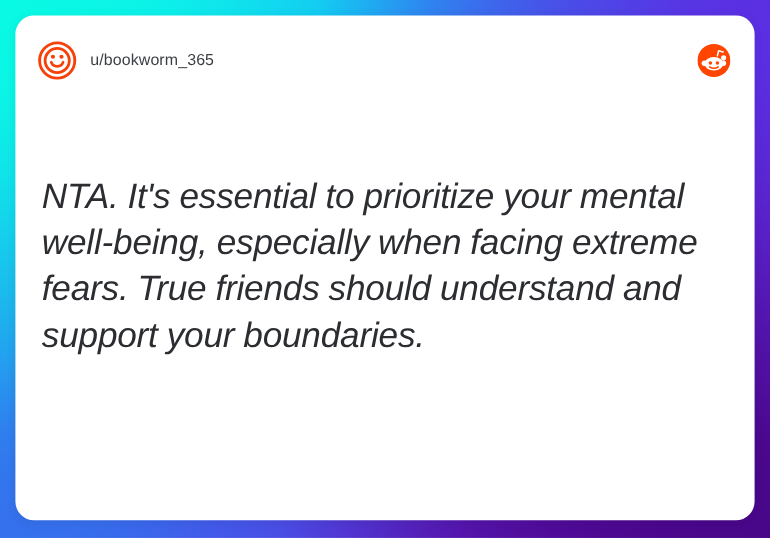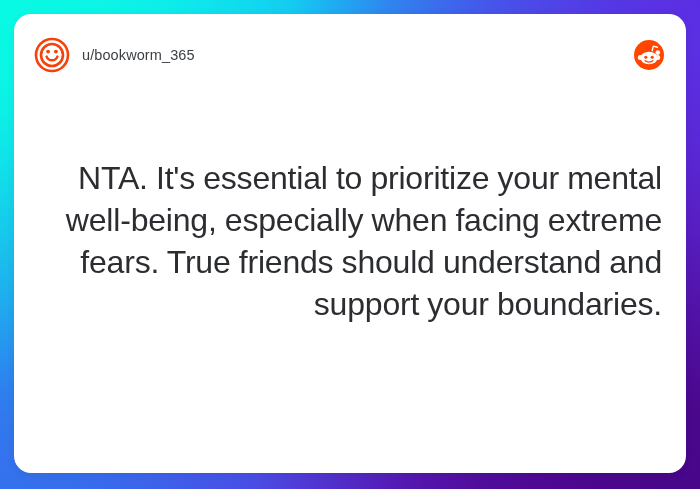--- a/index.html
+++ b/index.html
@@ -48,21 +48,20 @@
     position: absolute;
     left: 14px;
     top: 14px;
     width: 672px;
     height: 459px;
     background: #ffffff;
     border-radius: 17px;
     box-shadow: 0 2px 10px rgba(0,0,0,0.07);
     z-index: 2;
     overflow: hidden;
-    text-align: right;
   }
 
   #card-header {
     position: absolute;
     left: 0;
     top: 0;
     right: 0;
     height: 82px;
     display: flex;
     align-items: center;
@@ -98,20 +97,21 @@
     position: absolute;
     left: 24px;
     right: 24px;
     top: 143px;
     font-size: 32px;
     line-height: 42px;
     color: #2b2d31;
     letter-spacing: -0.2px;
     word-spacing: -0.5px;
     font-weight: 400;
+    font-style: italic;
   }
 </style>
 </head>
 <body>
 
 <div id="canvas">
 
   <div id="card">
 
     <div id="card-header">

